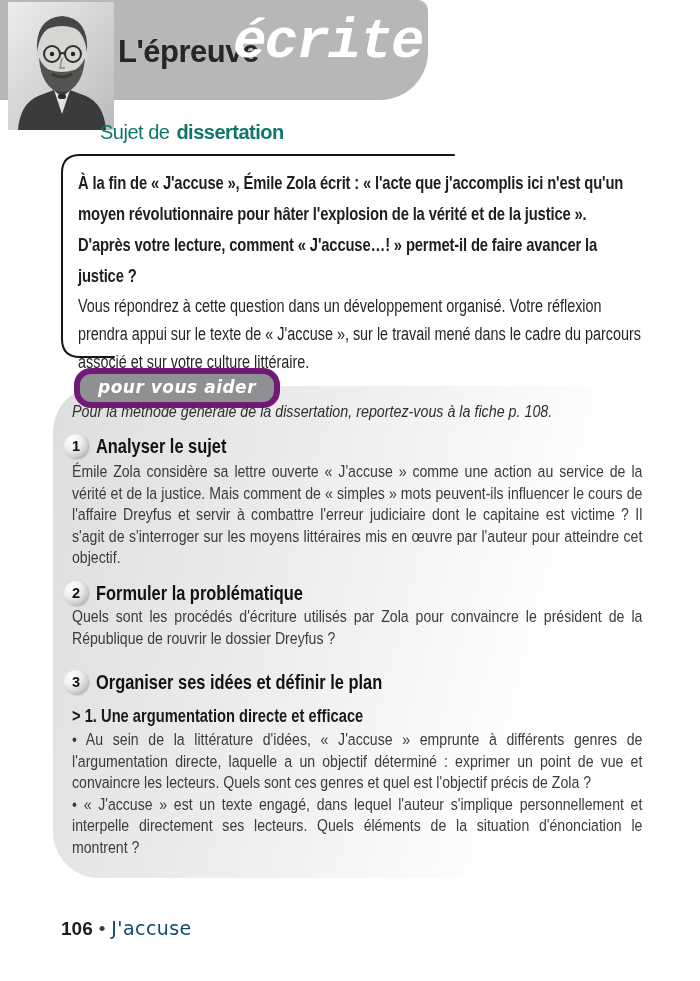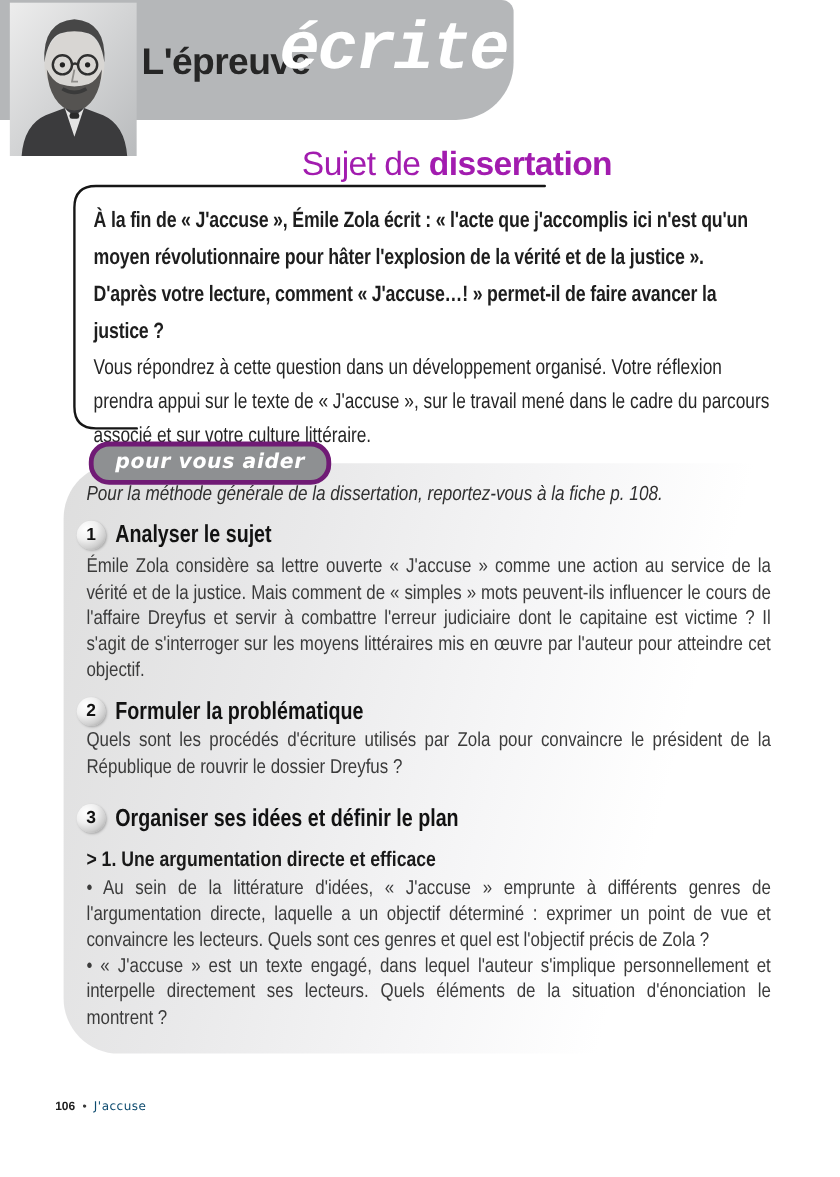--- a/index.html
+++ b/index.html
@@ -41,24 +41,24 @@
     position: absolute;
     left: 8px; top: 2px;
     width: 106px; height: 128px;
   }
   
   .page-title {
     position: absolute;
     left: 100px; top: 121px;
     width: 410px;
     margin: 0;
-    text-align: right;
-    font-size: 28px;
+    text-align: left;
+    font-size: 20px;
     font-weight: normal;
-    color: #a21caf;
+    color: #0f766e;
     letter-spacing: -0.5px;
   }
   .pt-reg { margin-right: 7px; }
   .pt-bold { font-weight: bold; }
   
   .sujet-frame {
     position: absolute;
     left: 60px; top: 153px;
     width: 402px; height: 208px;
   }
@@ -90,21 +90,21 @@
     left: 53px; top: 386px;
     width: 647px; height: 492px;
     border-radius: 46px 0 0 46px;
     background: linear-gradient(105deg, #dedede 0%, #e9e9ea 28%, #f6f6f7 55%, #ffffff 74%);
   }
   .pill {
     position: absolute;
     left: 74px; top: 368px;
     padding: 3px 18px 5px 18px;
     background: #8e9092;
-    border: 4px solid #701a75;
+    border: 6px solid #701a75;
     border-radius: 17px;
     font-family: "DejaVu Sans", sans-serif;
     font-style: italic;
     font-weight: bold;
     font-size: 17px;
     color: #ffffff;
     letter-spacing: 0.5px;
   }
   .note {
     position: absolute;
@@ -178,25 +178,25 @@
   .bullets p {
     margin: 0;
     text-align: justify;
     font-size: 16.8px;
     line-height: 21.5px;
     color: #3b3b3b;
   }
   
   .footer {
     position: absolute;
-    left: 46px; top: 917px;
+    left: 61px; top: 917px;
     display: flex;
     align-items: baseline;
     gap: 6px;
-    font-size: 10px;
+    font-size: 19px;
     justify-content: center;
   }
   .pgnum { font-weight: bold; color: #1d1d1d; }
   .sep { color: #3a3a3a; }
   .bktitle {
     font-family: "DejaVu Sans", sans-serif;
     color: #0c4a6e;
     letter-spacing: 0.4px;
   }
 </style>

